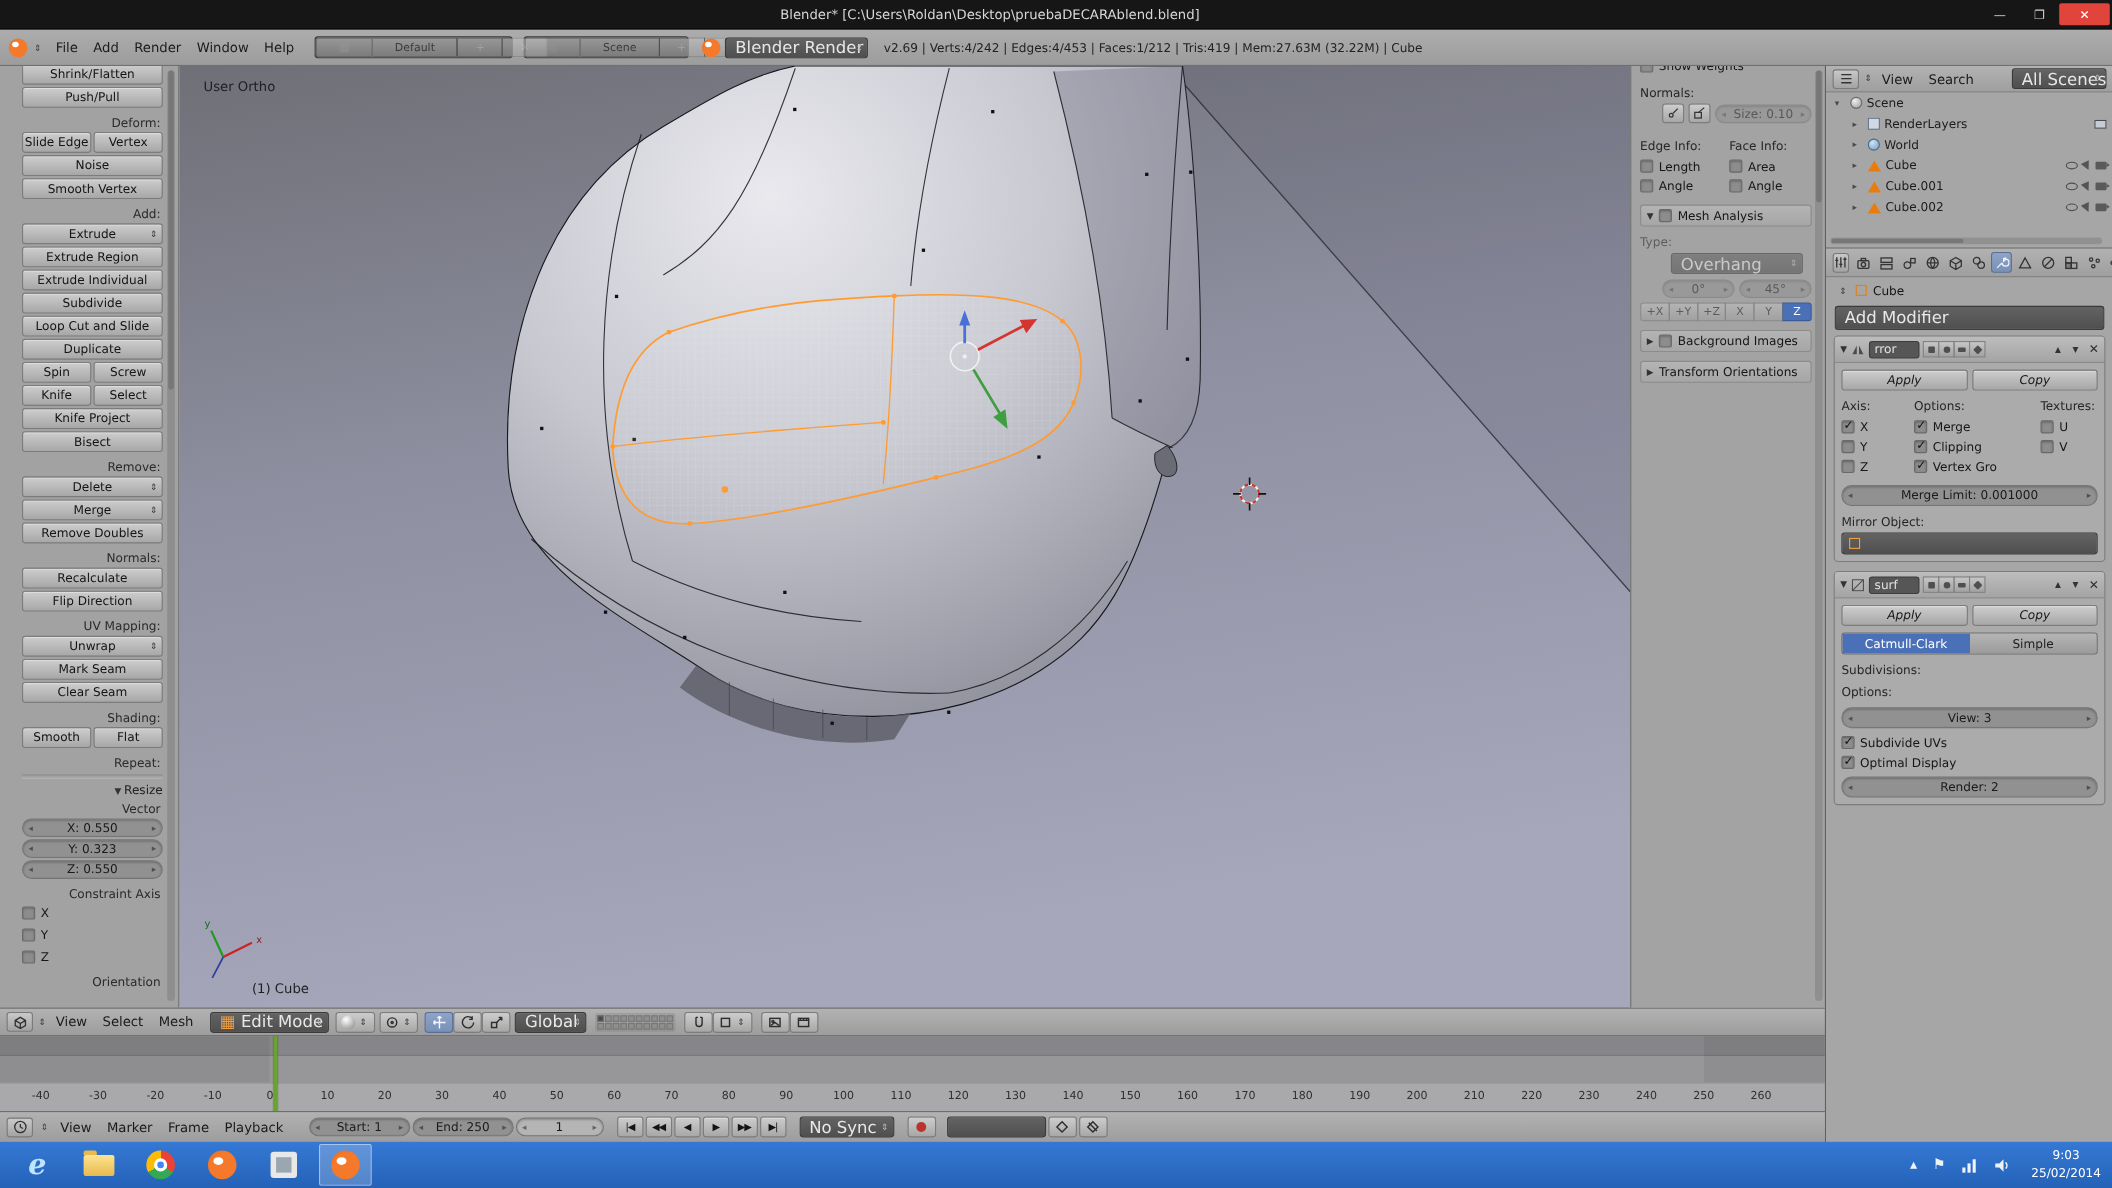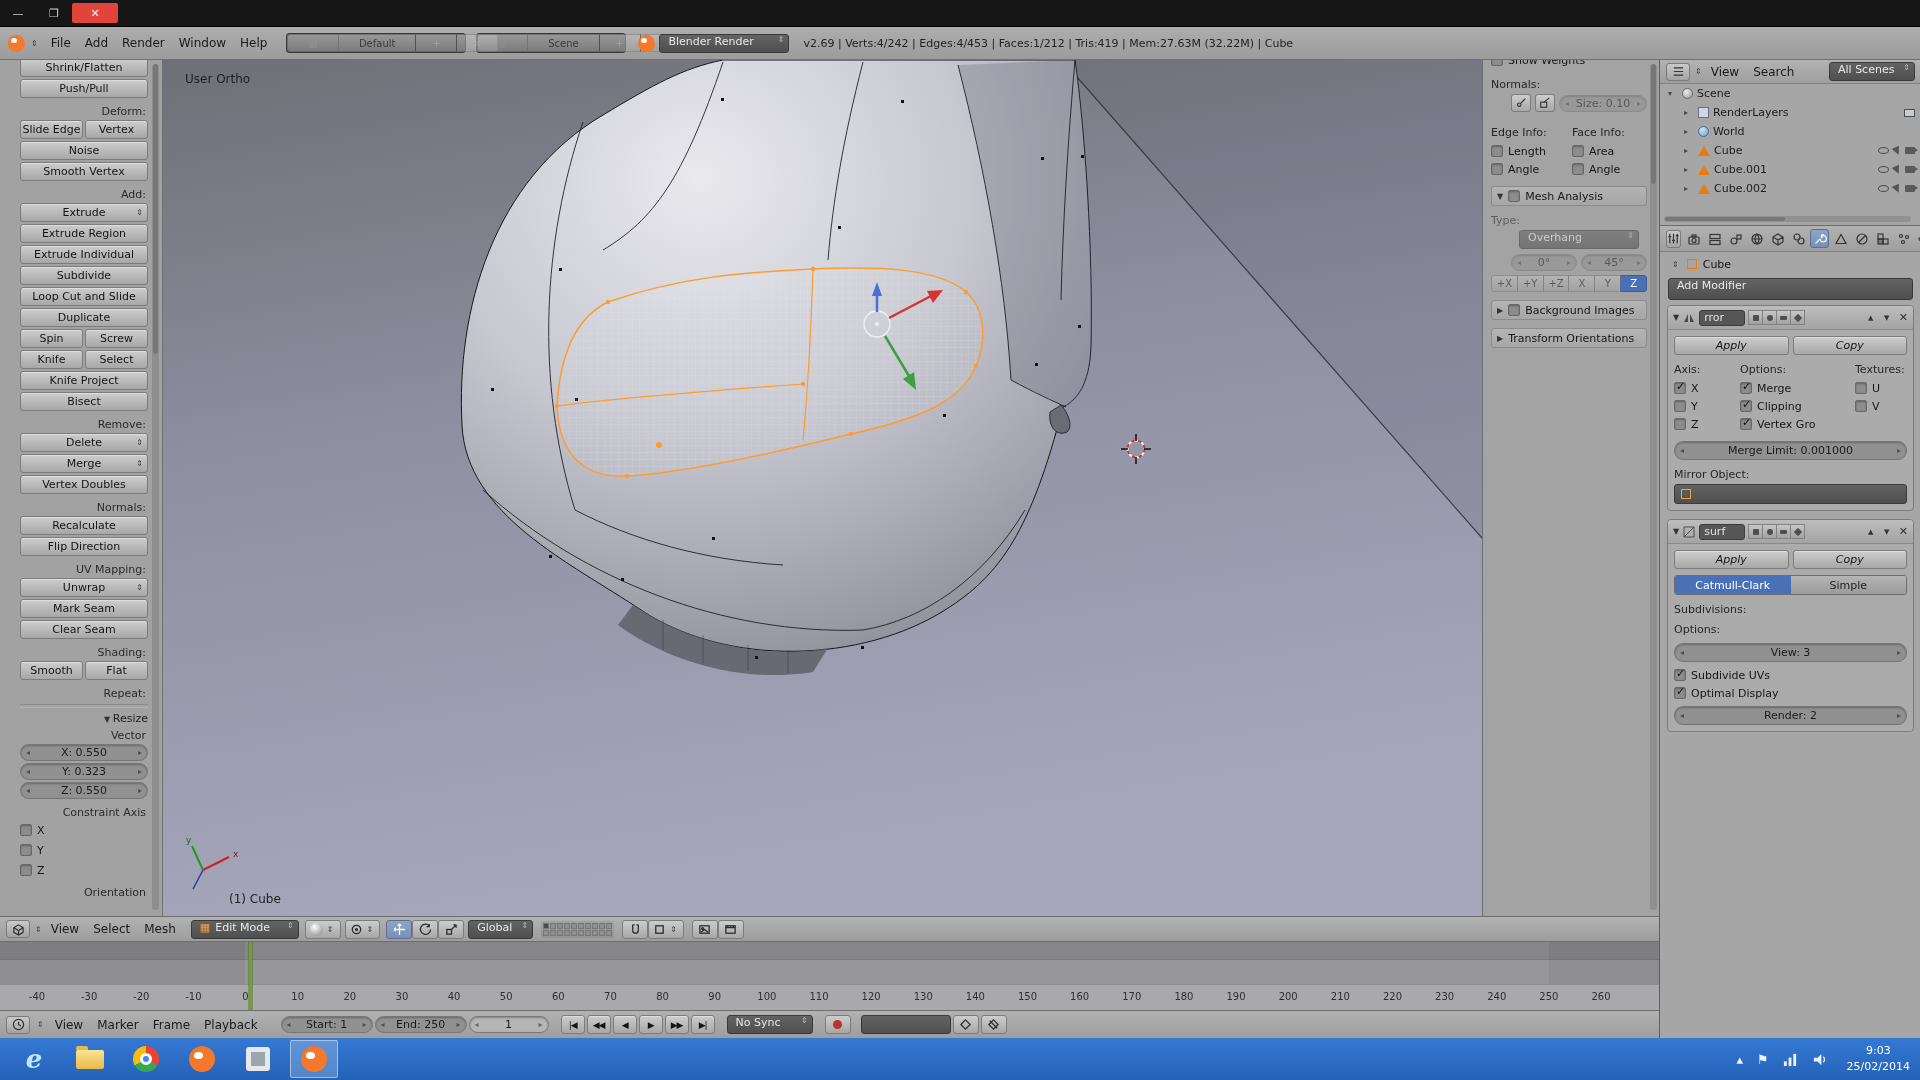--- a/index.html
+++ b/index.html
@@ -5,21 +5,21 @@
   * { margin:0; padding:0; box-sizing:border-box; }
   html,body { width:1920px; height:1080px; overflow:hidden; }
   body { font-family:"DejaVu Sans", sans-serif; background:#a2a2a2; position:relative; color:#161616; }
 
   
   .btn { position:relative; height:19px; background:linear-gradient(#cdcdcd,#a7a7a7); border:1px solid #7c7c7c;
          border-radius:3px; font-size:11px; color:#141414; display:flex; align-items:center; justify-content:center;
          box-shadow:inset 0 1px 0 rgba(255,255,255,.35); flex:1; white-space:nowrap; overflow:hidden; }
   .btn.dd::after { content:"⇕"; position:absolute; right:4px; font-size:8px; color:#3a3a3a; }
   .ddk { position:relative; background:linear-gradient(#636363,#4f4f4f); border:1px solid #3a3a3a; border-radius:3px;
-         color:#e8e8e8; font-size:11px; height:19px; display:flex; align-items:flex-start; padding:0 8px; white-space:nowrap; }
+         color:#e8e8e8; font-size:15px; height:19px; display:flex; align-items:center; padding:0 8px; white-space:nowrap; }
   .ddk.arr::after { content:"⇕"; position:absolute; right:4px; font-size:8px; color:#bbb; }
   .numfield { position:relative; height:17px; background:#919191; border:1px solid #767676; border-radius:9px;
          box-shadow:inset 0 1px 2px rgba(0,0,0,.28); font-size:11px; color:#1a1a1a;
          display:flex; align-items:center; justify-content:center; white-space:nowrap; }
   .numfield::before { content:"◂"; position:absolute; left:5px; font-size:8px; color:rgba(0,0,0,.45); }
   .numfield::after  { content:"▸"; position:absolute; right:5px; font-size:8px; color:rgba(0,0,0,.45); }
   .cb { width:12px; height:12px; flex:0 0 12px; background:#8d8d8d; border:1px solid #696969; border-radius:2px;
         box-shadow:inset 0 1px 2px rgba(0,0,0,.3); position:relative; }
   .cb.checked::after { content:"✓"; position:absolute; left:1px; top:-3px; font-size:11px; font-weight:bold; color:#0e0e0e; }
   .cbrow { display:flex; align-items:center; gap:5px; height:18px; font-size:11px; }
@@ -182,20 +182,21 @@
   .icon-image-app::after { content:""; position:absolute; left:5px; top:5px; width:14px; height:14px; background:#9aa7b0; }
   #tb-tray { margin-left:auto; display:flex; align-items:center; gap:14px; color:#fff; }
   #tb-tray svg { width:15px; height:15px; fill:#fff; opacity:.92; }
   .tray-glyph { font-size:13px; color:#fff; opacity:.92; }
   #tb-clock { text-align:center; font-size:11px; line-height:1.45; color:#fff; margin-left:6px; }
 </style>
 </head>
 <body>
 
 <div id="titlebar">
+  <span class="title">Blender* [C:\Users\Roldan\Desktop\pruebaDECARAblend.blend]</span>
   <div class="wbtn">—</div>
   <div class="wbtn">❐</div>
   <div class="wbtn close">✕</div>
 </div>
 
 <div id="infobar">
   <span class="blogo"></span>
   <span class="tinyarr">⇕</span>
   <span id="info-menus" style="display:flex">
       <span class="menu">File</span>
@@ -277,21 +278,21 @@
           <div class="btn">Bisect</div>
         </div>
         <div class="seclabel">Remove:</div>
         <div class="ts-row">
           <div class="btn dd">Delete</div>
         </div>
         <div class="ts-row">
           <div class="btn dd">Merge</div>
         </div>
         <div class="ts-row">
-          <div class="btn">Vertex Doubles</div>
+          <div class="btn">Remove Doubles</div>
         </div>
         <div class="seclabel">Normals:</div>
         <div class="ts-row">
           <div class="btn">Recalculate</div>
         </div>
         <div class="ts-row">
           <div class="btn">Flip Direction</div>
         </div>
         <div class="seclabel">UV Mapping:</div>
         <div class="ts-row">

